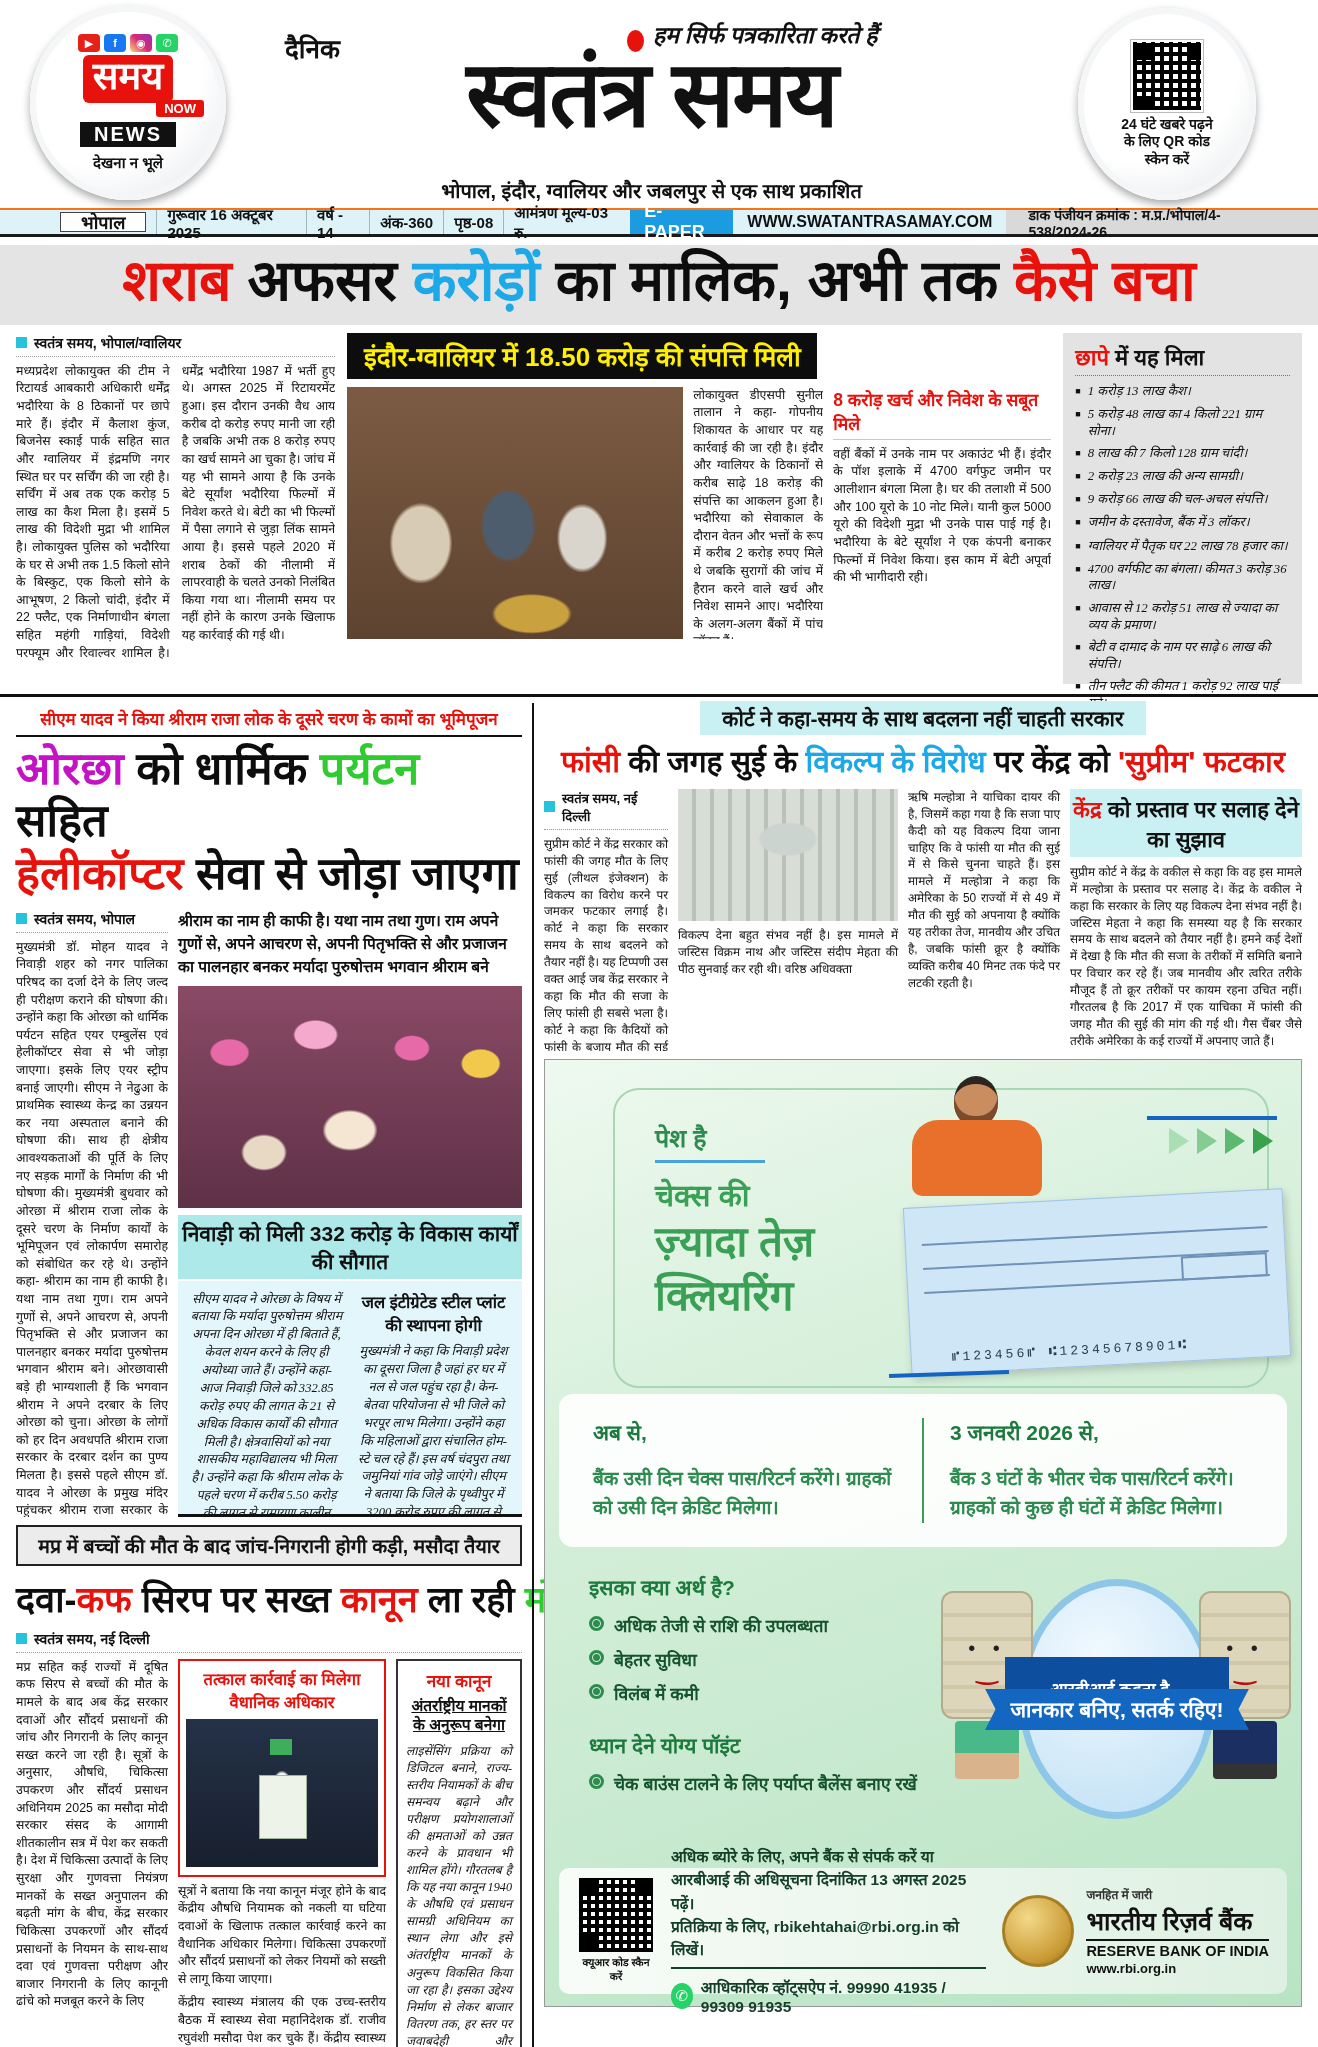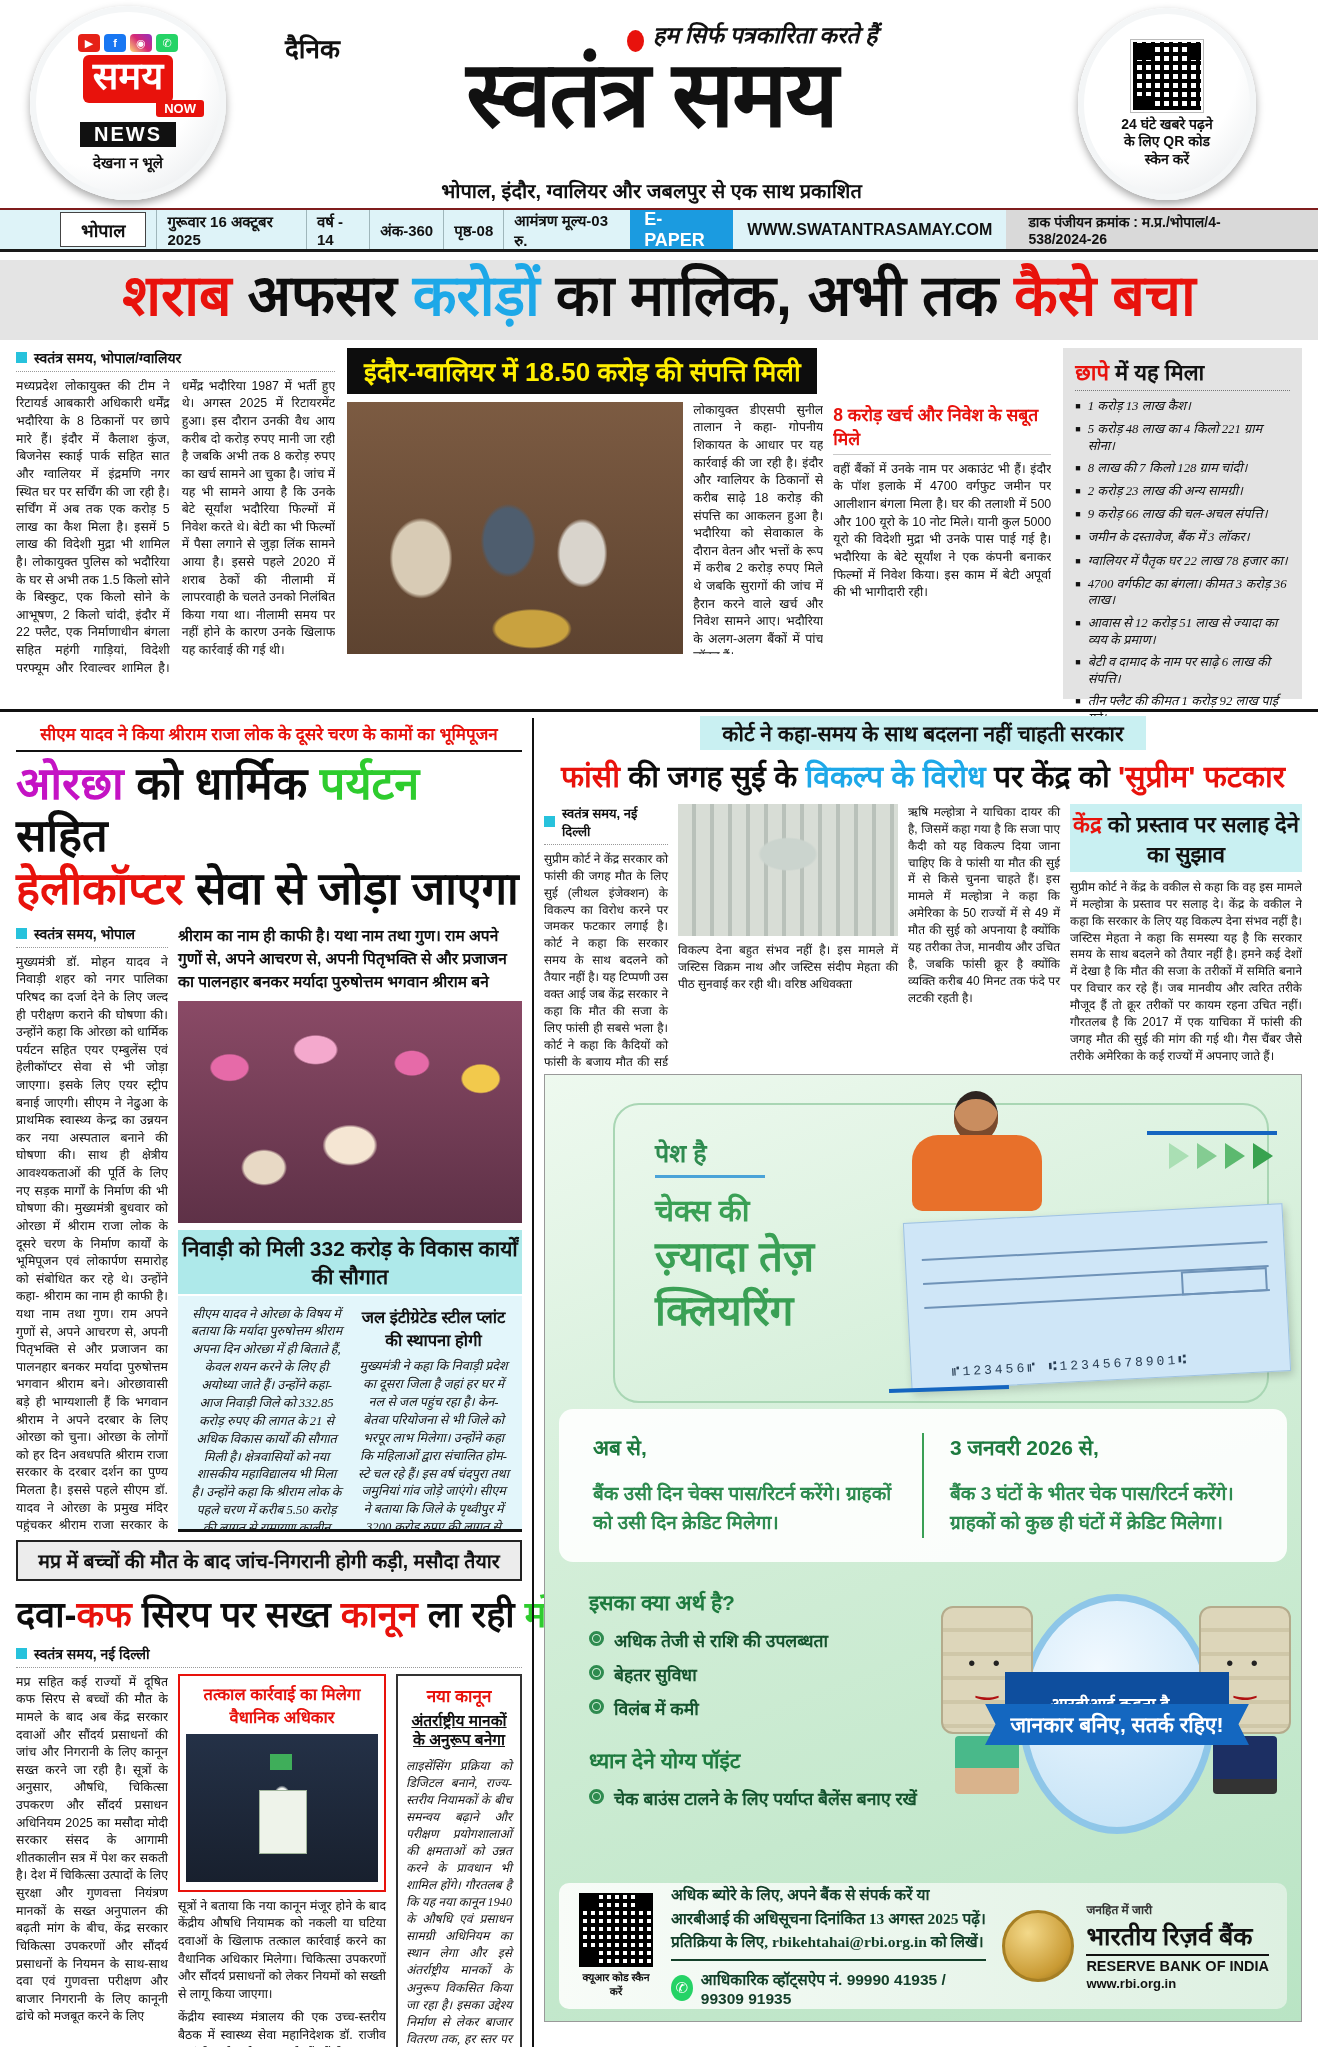--- a/index.html
+++ b/index.html
@@ -33,21 +33,21 @@
     display:flex; flex-direction:column; align-items:center; justify-content:center; gap:4px; }
   .qr-box { width:72px; height:72px; background:
       linear-gradient(#000,#000) 2px 2px/16px 16px no-repeat,
       linear-gradient(#000,#000) 54px 2px/16px 16px no-repeat,
       linear-gradient(#000,#000) 2px 54px/16px 16px no-repeat,
       repeating-linear-gradient(0deg,#000 0 4px,transparent 4px 9px),
       repeating-linear-gradient(90deg,#000 0 4px,#fff 4px 9px); border:2px solid #fff; outline:1px solid #bbb; }
   .qr-cap { font-size:14px; font-weight:bold; text-align:center; line-height:1.25; }
 
   
-  .datebar { display:flex; align-items:stretch; height:44px; background:#def3f8; border-top:2px solid #7f1d1d; border-bottom:3px solid #1a1a1a; font-size:15px; font-weight:bold; }
+  .datebar { display:flex; align-items:stretch; height:29px; background:#def3f8; border-top:2px solid #f97316; border-bottom:3px solid #1a1a1a; font-size:15px; font-weight:bold; }
   .db-city { background:#fff; border:1px solid #444; margin:2px 10px 2px 60px; padding:0 20px; display:flex; align-items:center; font-size:18px; }
   .db-item { display:flex; align-items:center; padding:0 10px; border-left:1px solid #9fb6bb; }
   .db-epaper { background:#1b9be0; color:#fff; display:flex; align-items:center; padding:0 14px; font-size:18px; margin-left:6px; }
   .db-web { display:flex; align-items:center; padding:0 14px; font-size:16px; flex:1; }
   .db-postal { background:#d9d9d9; display:flex; align-items:center; padding:0 46px 0 22px; font-size:14px; }
 
   
   .band { margin-top:8px; background:#e4e4e4; text-align:center; padding:6px 0 14px; font-size:57px; font-weight:900; line-height:1.05; white-space:nowrap; }
   .c-red { color:#e8120c; } .c-blue { color:#1da8e8; } .c-black { color:#0d0d0d; }
   .c-magenta { color:#c413c4; } .c-green { color:#2ecc2e; }
@@ -182,21 +182,21 @@
   .ad-footer { position:absolute; left:14px; right:14px; bottom:12px; height:126px; background:linear-gradient(90deg,#f8fcf8,#ddf0e1); border-radius:10px; display:flex; align-items:center; gap:16px; padding:10px 18px; }
   .adqr { width:78px; text-align:center; }
   .adqr-box { width:74px; height:74px; margin:0 auto 3px; background:
       linear-gradient(#000,#000) 2px 2px/15px 15px no-repeat,
       linear-gradient(#000,#000) 57px 2px/15px 15px no-repeat,
       linear-gradient(#000,#000) 2px 57px/15px 15px no-repeat,
       repeating-linear-gradient(0deg,#000 0 4px,transparent 4px 8px),
       repeating-linear-gradient(90deg,#000 0 4px,#fff 4px 8px); }
   .adqr-cap { font-size:10.5px; font-weight:bold; }
   .ad-ft-mid { flex:1; color:#14402a; }
-  .ad-ft-line { font-size:15.5px; font-weight:bold; line-height:1.5;font-family:Liberation Serif, serif; }
+  .ad-ft-line { font-size:15.5px; font-weight:bold; line-height:1.5; }
   .ad-ft-wa { display:flex; align-items:center; gap:8px; border-top:2px solid #14402a; margin-top:6px; padding-top:7px; font-size:15.5px; font-weight:900; }
   .wa-dot { width:26px; height:26px; border-radius:50%; background:#25d366; color:#fff; display:flex; align-items:center; justify-content:center; font-size:15px; }
   .ad-rbi { display:flex; align-items:center; gap:12px; }
   .rbi-seal { width:72px; height:72px; border-radius:50%; background:radial-gradient(circle at 35% 30%, #f3d98a, #c99a33 70%, #8a6a1d); border:3px solid #a67f24; }
   .rbi-issued { font-size:12px; font-weight:bold; color:#333; }
   .rbi-hi { font-size:25px; font-weight:900; }
   .rbi-en { font-size:14.5px; font-weight:900; border-top:2px solid #111; margin-top:2px; padding-top:2px; }
   .rbi-web { font-size:13px; font-weight:bold; margin-top:2px; }
 </style>
 </head>

